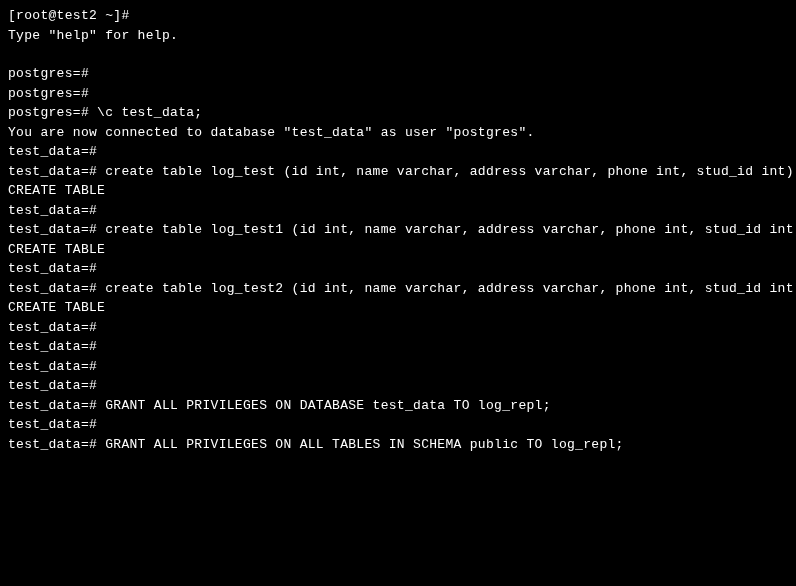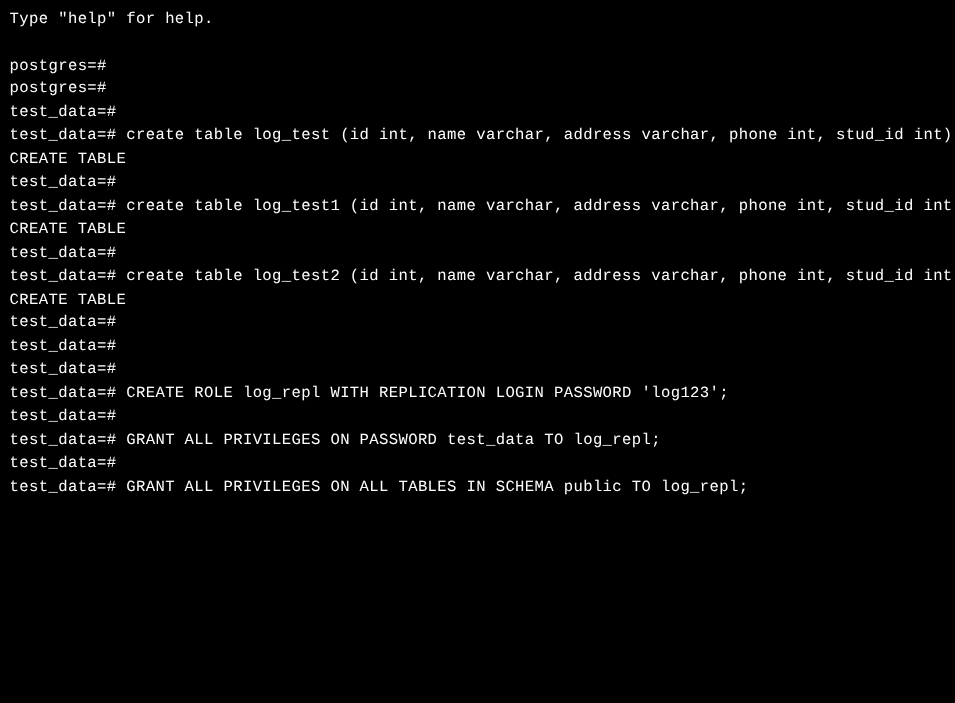--- a/index.html
+++ b/index.html
@@ -21,35 +21,37 @@
     }
     .terminal-line {
       white-space: pre;
       min-height: 19px;
     }
   </style>
 </head>
 <body>
 
 <div>
+  <div class="terminal-line">[root@test2 ~]#</div>
   <div class="terminal-line">Type "help" for help.</div>
   <div class="terminal-line"></div>
   <div class="terminal-line">postgres=#</div>
   <div class="terminal-line">postgres=#</div>
+  <div class="terminal-line">postgres=# \c test_data;</div>
+  <div class="terminal-line">You are now connected to database "test_data" as user "postgres".</div>
   <div class="terminal-line">test_data=#</div>
   <div class="terminal-line">test_data=# create table log_test (id int, name varchar, address varchar, phone int, stud_id int);</div>
   <div class="terminal-line">CREATE TABLE</div>
   <div class="terminal-line">test_data=#</div>
   <div class="terminal-line">test_data=# create table log_test1 (id int, name varchar, address varchar, phone int, stud_id int);</div>
   <div class="terminal-line">CREATE TABLE</div>
   <div class="terminal-line">test_data=#</div>
   <div class="terminal-line">test_data=# create table log_test2 (id int, name varchar, address varchar, phone int, stud_id int);</div>
   <div class="terminal-line">CREATE TABLE</div>
   <div class="terminal-line">test_data=#</div>
   <div class="terminal-line">test_data=#</div>
   <div class="terminal-line">test_data=#</div>
-  <div class="terminal-line">test_data=# CREATE ROLE log_repl WITH REPLICATION LOGIN PASSWORD 'log123';</div>
   <div class="terminal-line">test_data=#</div>
-  <div class="terminal-line">test_data=# GRANT ALL PRIVILEGES ON PASSWORD test_data TO log_repl;</div>
+  <div class="terminal-line">test_data=# GRANT ALL PRIVILEGES ON DATABASE test_data TO log_repl;</div>
   <div class="terminal-line">test_data=#</div>
   <div class="terminal-line">test_data=# GRANT ALL PRIVILEGES ON ALL TABLES IN SCHEMA public TO log_repl;</div>
 
 </div>
 
 </body></html>

